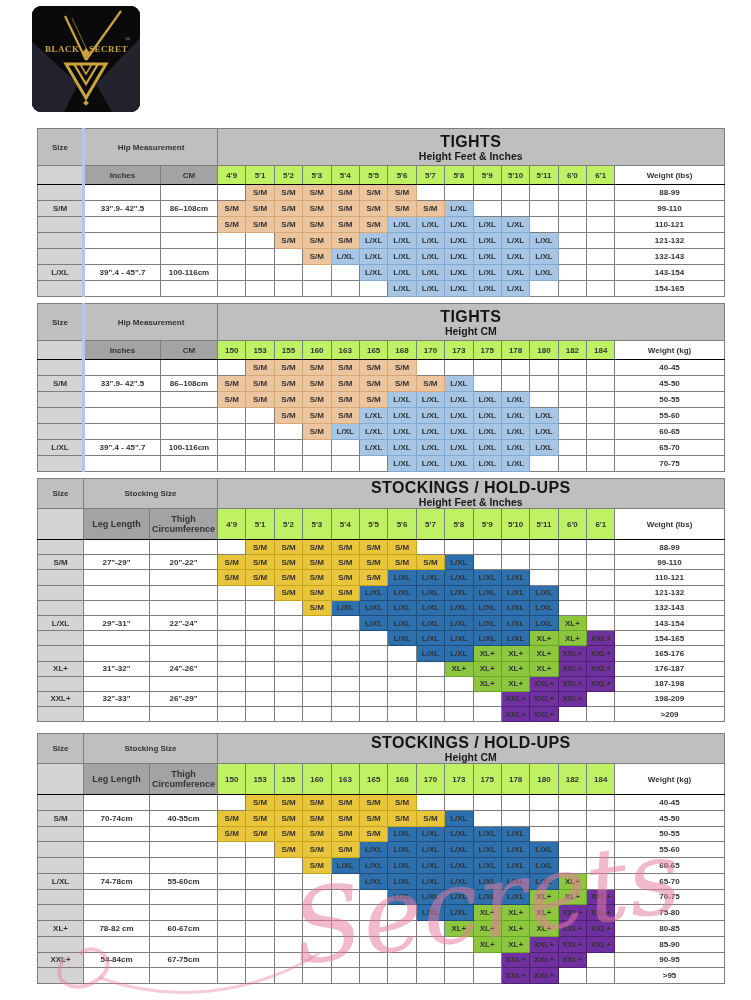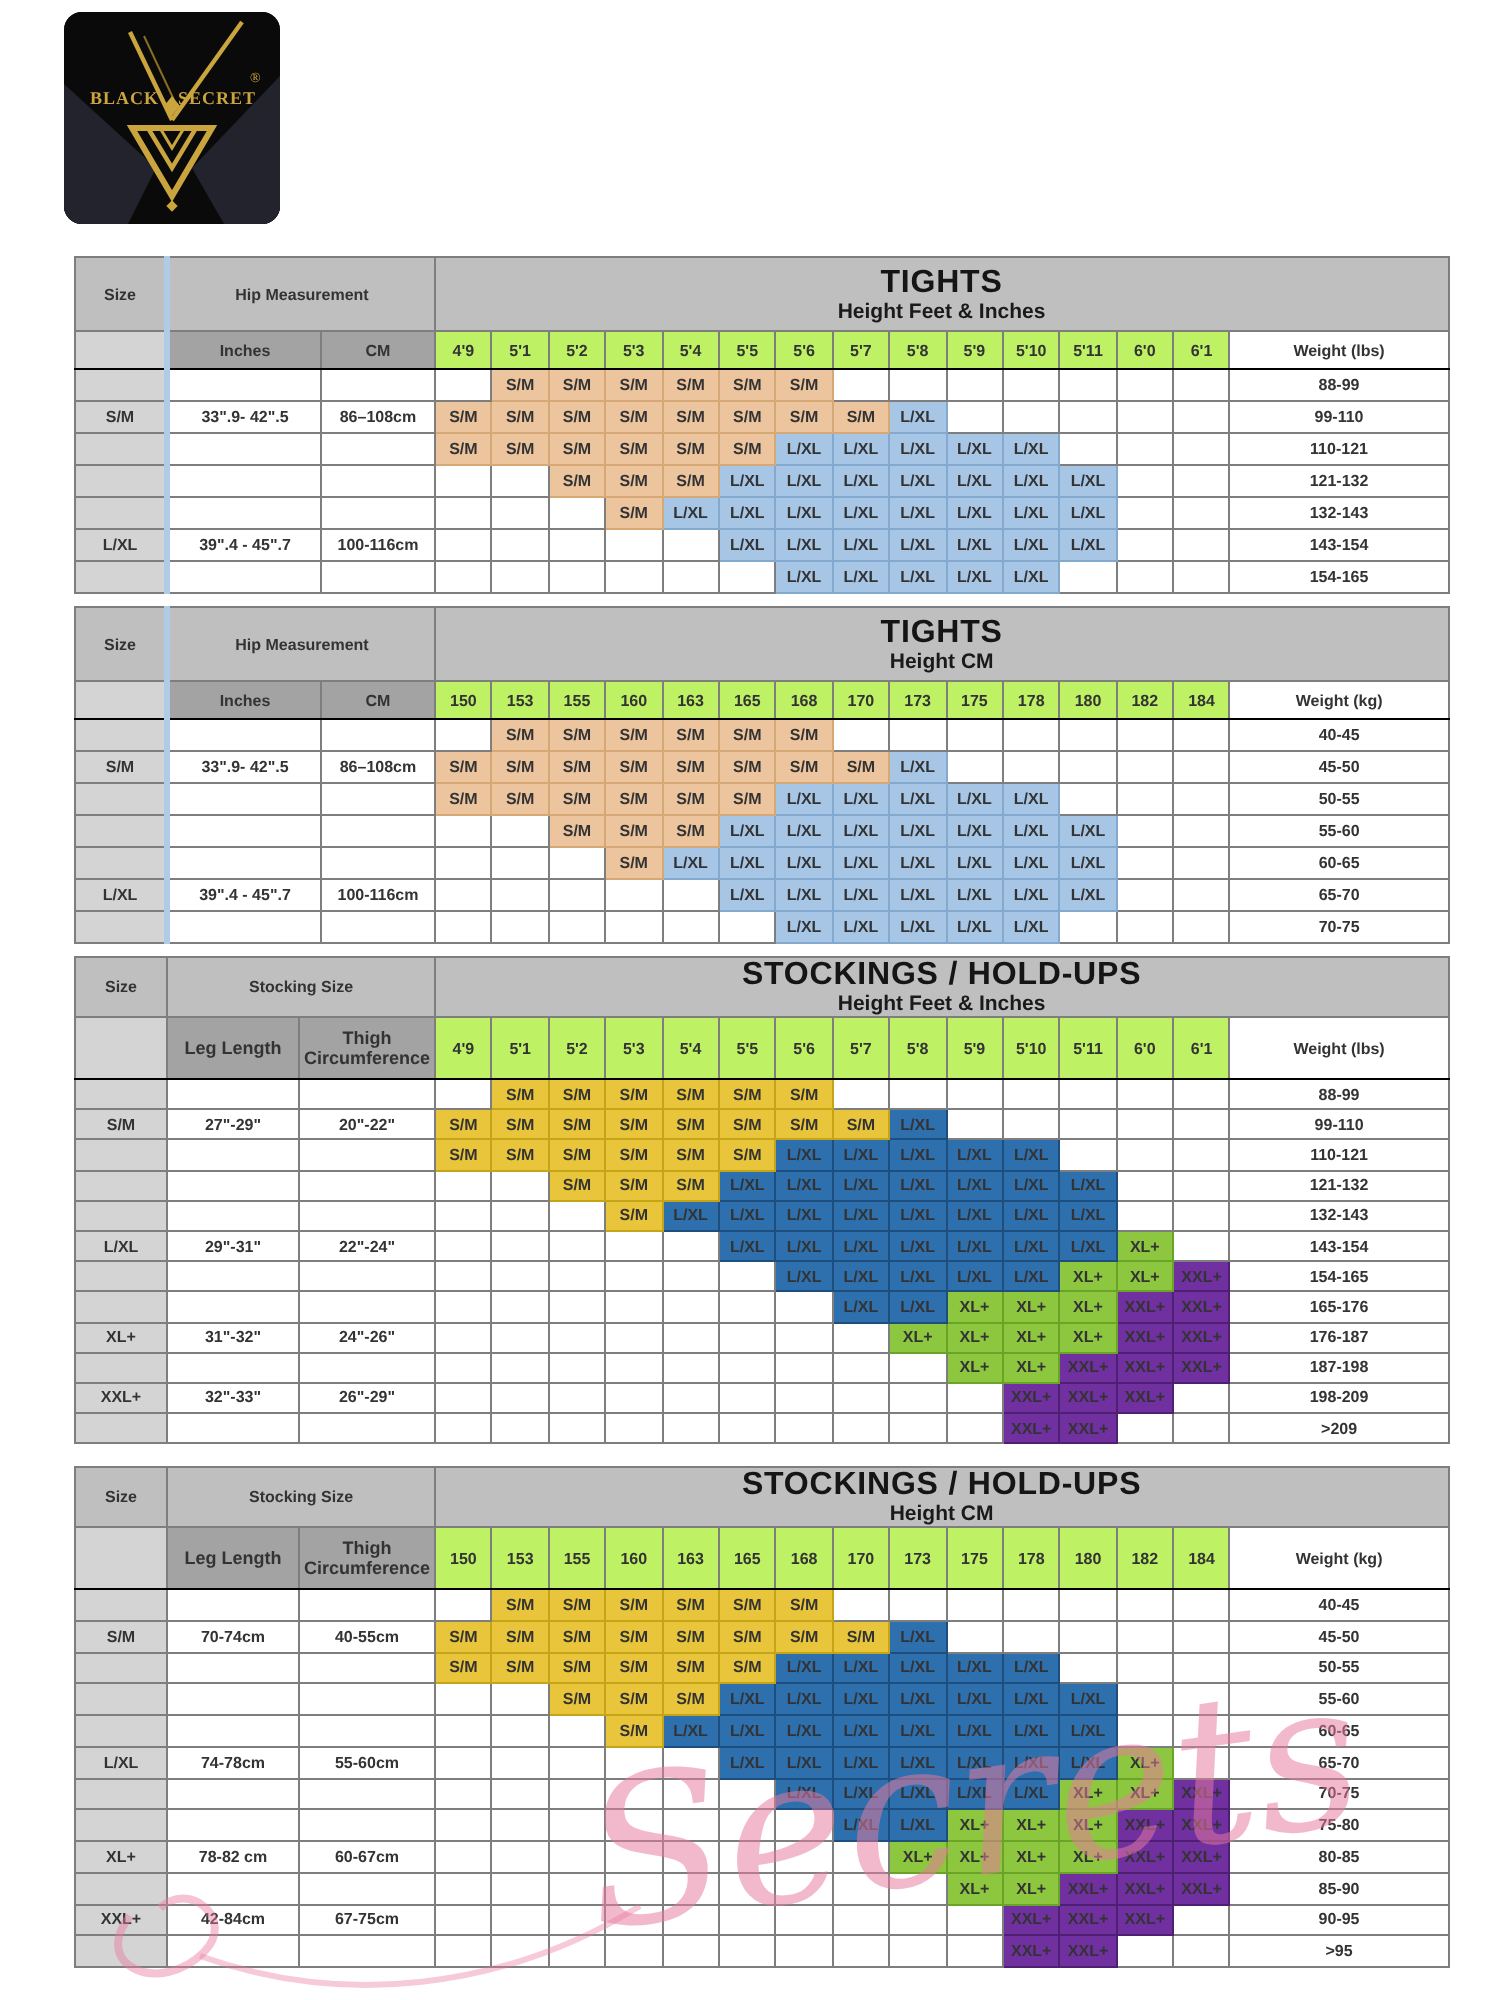--- a/index.html
+++ b/index.html
@@ -1019,21 +1019,21 @@
             <td class="gc "></td>
             <td class="gc c-grn">XL+</td>
             <td class="gc c-grn">XL+</td>
             <td class="gc c-pur">XXL+</td>
             <td class="gc c-pur">XXL+</td>
             <td class="gc c-pur">XXL+</td>
             <td class="wv">85-90</td>
           </tr>
           <tr class="d">
             <td class="c-size">XXL+</td>
-            <td class="m">42-84cm</td>
+            <td class="m">54-84cm</td>
             <td class="m blk-r">67-75cm</td>
             <td class="gc "></td>
             <td class="gc "></td>
             <td class="gc "></td>
             <td class="gc "></td>
             <td class="gc "></td>
             <td class="gc "></td>
             <td class="gc "></td>
             <td class="gc "></td>
             <td class="gc "></td>

